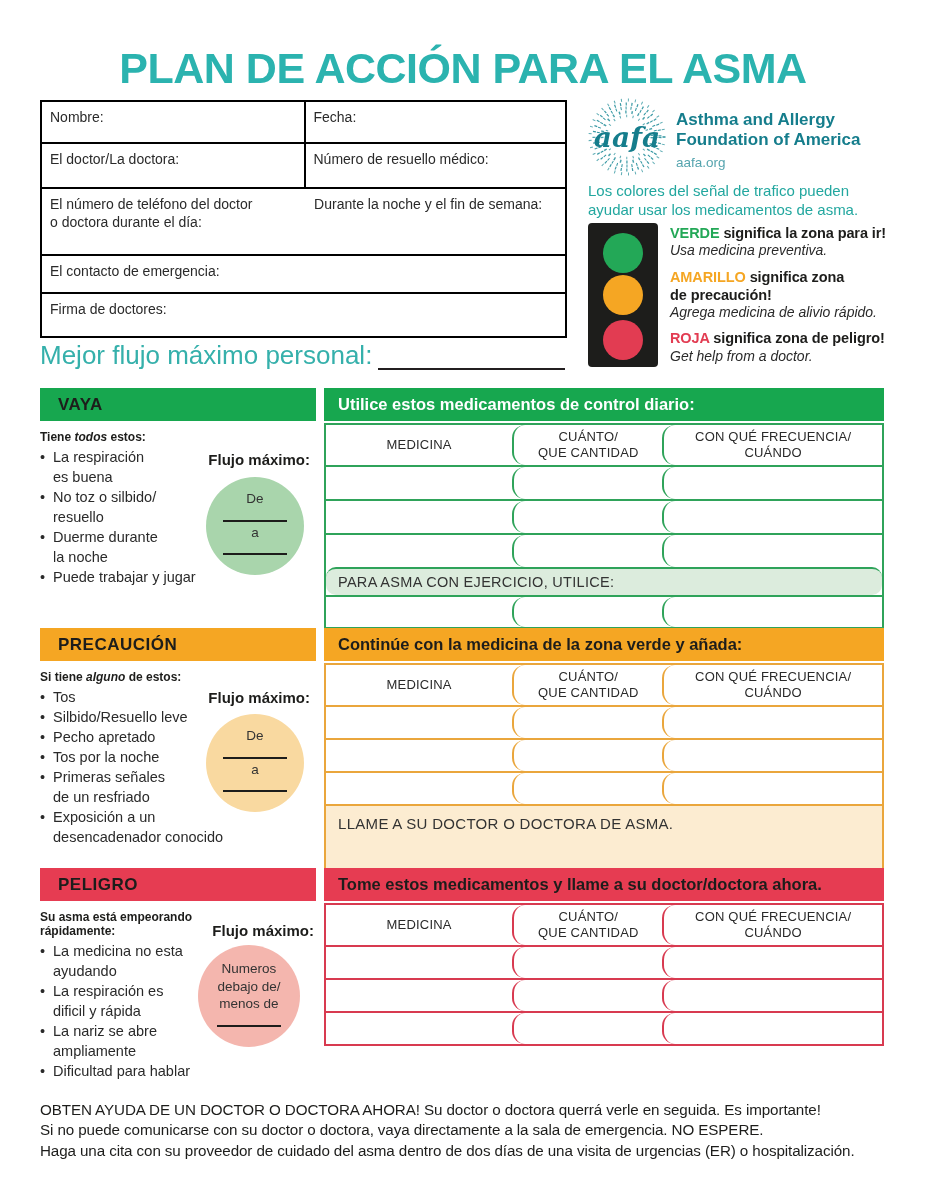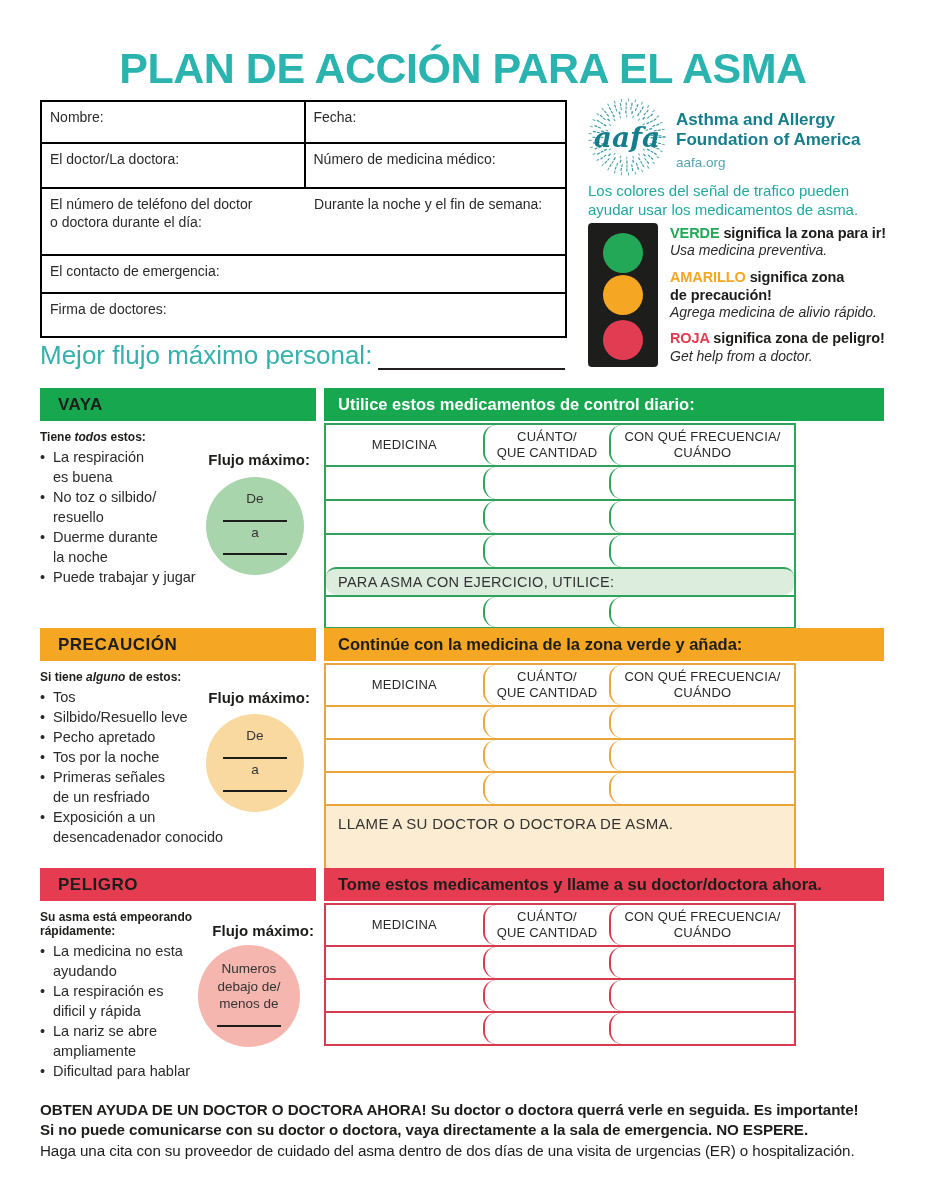--- a/index.html
+++ b/index.html
@@ -64,57 +64,57 @@
   .zl-list li::before { content:"\2022"; position:absolute; left:0; top:0; }
   .flow-label { position:absolute; font-size:15px; font-weight:700; color:#1d1d1b; }
   .flow-circle { position:absolute; border-radius:50%; text-align:center; box-sizing:border-box; }
   .fc-text { font-size:13.5px; color:#333; line-height:1.3; }
   .fc-line { width:64px; height:12px; border-bottom:2px solid #1d1d1b; margin:0 auto 2px auto; }
   .circ-green { background:#a9d5ac; width:98px; height:98px; padding-top:13px; }
   .circ-yellow { background:#f9d9a0; width:98px; height:98px; padding-top:13px; }
   .circ-red { background:#f4b6ae; width:102px; height:102px; padding-top:15px; }
 
   
-  .med-table { position:absolute; left:324px; width:472px; box-sizing:border-box; background:#fff; border:2px solid; }
+  .med-table { position:absolute; left:324px; width:560px; box-sizing:border-box; background:#fff; border:2px solid; }
   .mt-row { display:flex; box-sizing:border-box; border-top:2px solid; border-color:inherit; }
   .mt-row:first-child { border-top:none; }
   .mt-cell { box-sizing:border-box; border-color:inherit; }
   .mt-cell + .mt-cell { border-left:2px solid; border-color:inherit;border-radius:13px; }
   .c1 { width:33.5%; } .c2 { width:27%; } .c3 { width:39.5%; }
   .h40 { height:40px; } .h34 { height:34px; } .h33 { height:33px; } .h32 { height:32px; } .h28 { height:28px; } .h64 { height:64px; }
   .mt-head .mt-cell { display:flex; align-items:center; justify-content:center; text-align:center; font-size:13px; line-height:1.25; letter-spacing:0.2px; color:#2a2a2a; white-space:pre-line; }
   .t-green  { border-color:#2fa35a; }
   .t-green .mt-row, .t-green .mt-cell { border-color:#2fa35a; }
   .t-yellow { border-color:#eaa63c; }
   .t-yellow .mt-row, .t-yellow .mt-cell { border-color:#eaa63c; }
   .t-red { border-color:#d83a50; }
   .t-red .mt-row, .t-red .mt-cell { border-color:#d83a50; }
   .band-row { display:flex; align-items:center; padding-left:12px; font-size:14.5px; letter-spacing:0.3px; color:#333; }
   .exercise-row { background:#dcecdd;border-radius:10px; }
   .call-row { background:#fcecd1; align-items:flex-start; padding-top:9px; font-size:15px; }
 
   
   .footer { position:absolute; left:40px; top:1100px; width:850px; font-size:15.2px; line-height:1.34; letter-spacing:-0.1px; color:#1d1d1b; }
-  .footer .b { font-weight:700; }
+  .footer .b { font-weight:400; }
 </style>
 </head>
 <body>
 
 <div class="page">
 
   <div class="title">PLAN DE ACCIÓN PARA EL ASMA</div>
 
   <div class="form-table">
     <div class="frow" style="height:40px;">
       <div class="fcell left">Nombre:</div>
       <div class="fcell right">Fecha:</div>
     </div>
     <div class="frow" style="height:45px;">
       <div class="fcell left">El doctor/La doctora:</div>
-      <div class="fcell right">Número de medicina médico:</div>
+      <div class="fcell right">Número de resuello médico:</div>
     </div>
     <div class="frow" style="height:67px;">
       <div class="fcell left pre">El número de teléfono del doctor
 o doctora durante el día:</div>
       <div class="fcell mid">Durante la noche y el fin de semana:</div>
     </div>
     <div class="frow" style="height:38px;">
       <div class="fcell full">El contacto de emergencia:</div>
     </div>
     <div class="frow" style="height:44px;">

